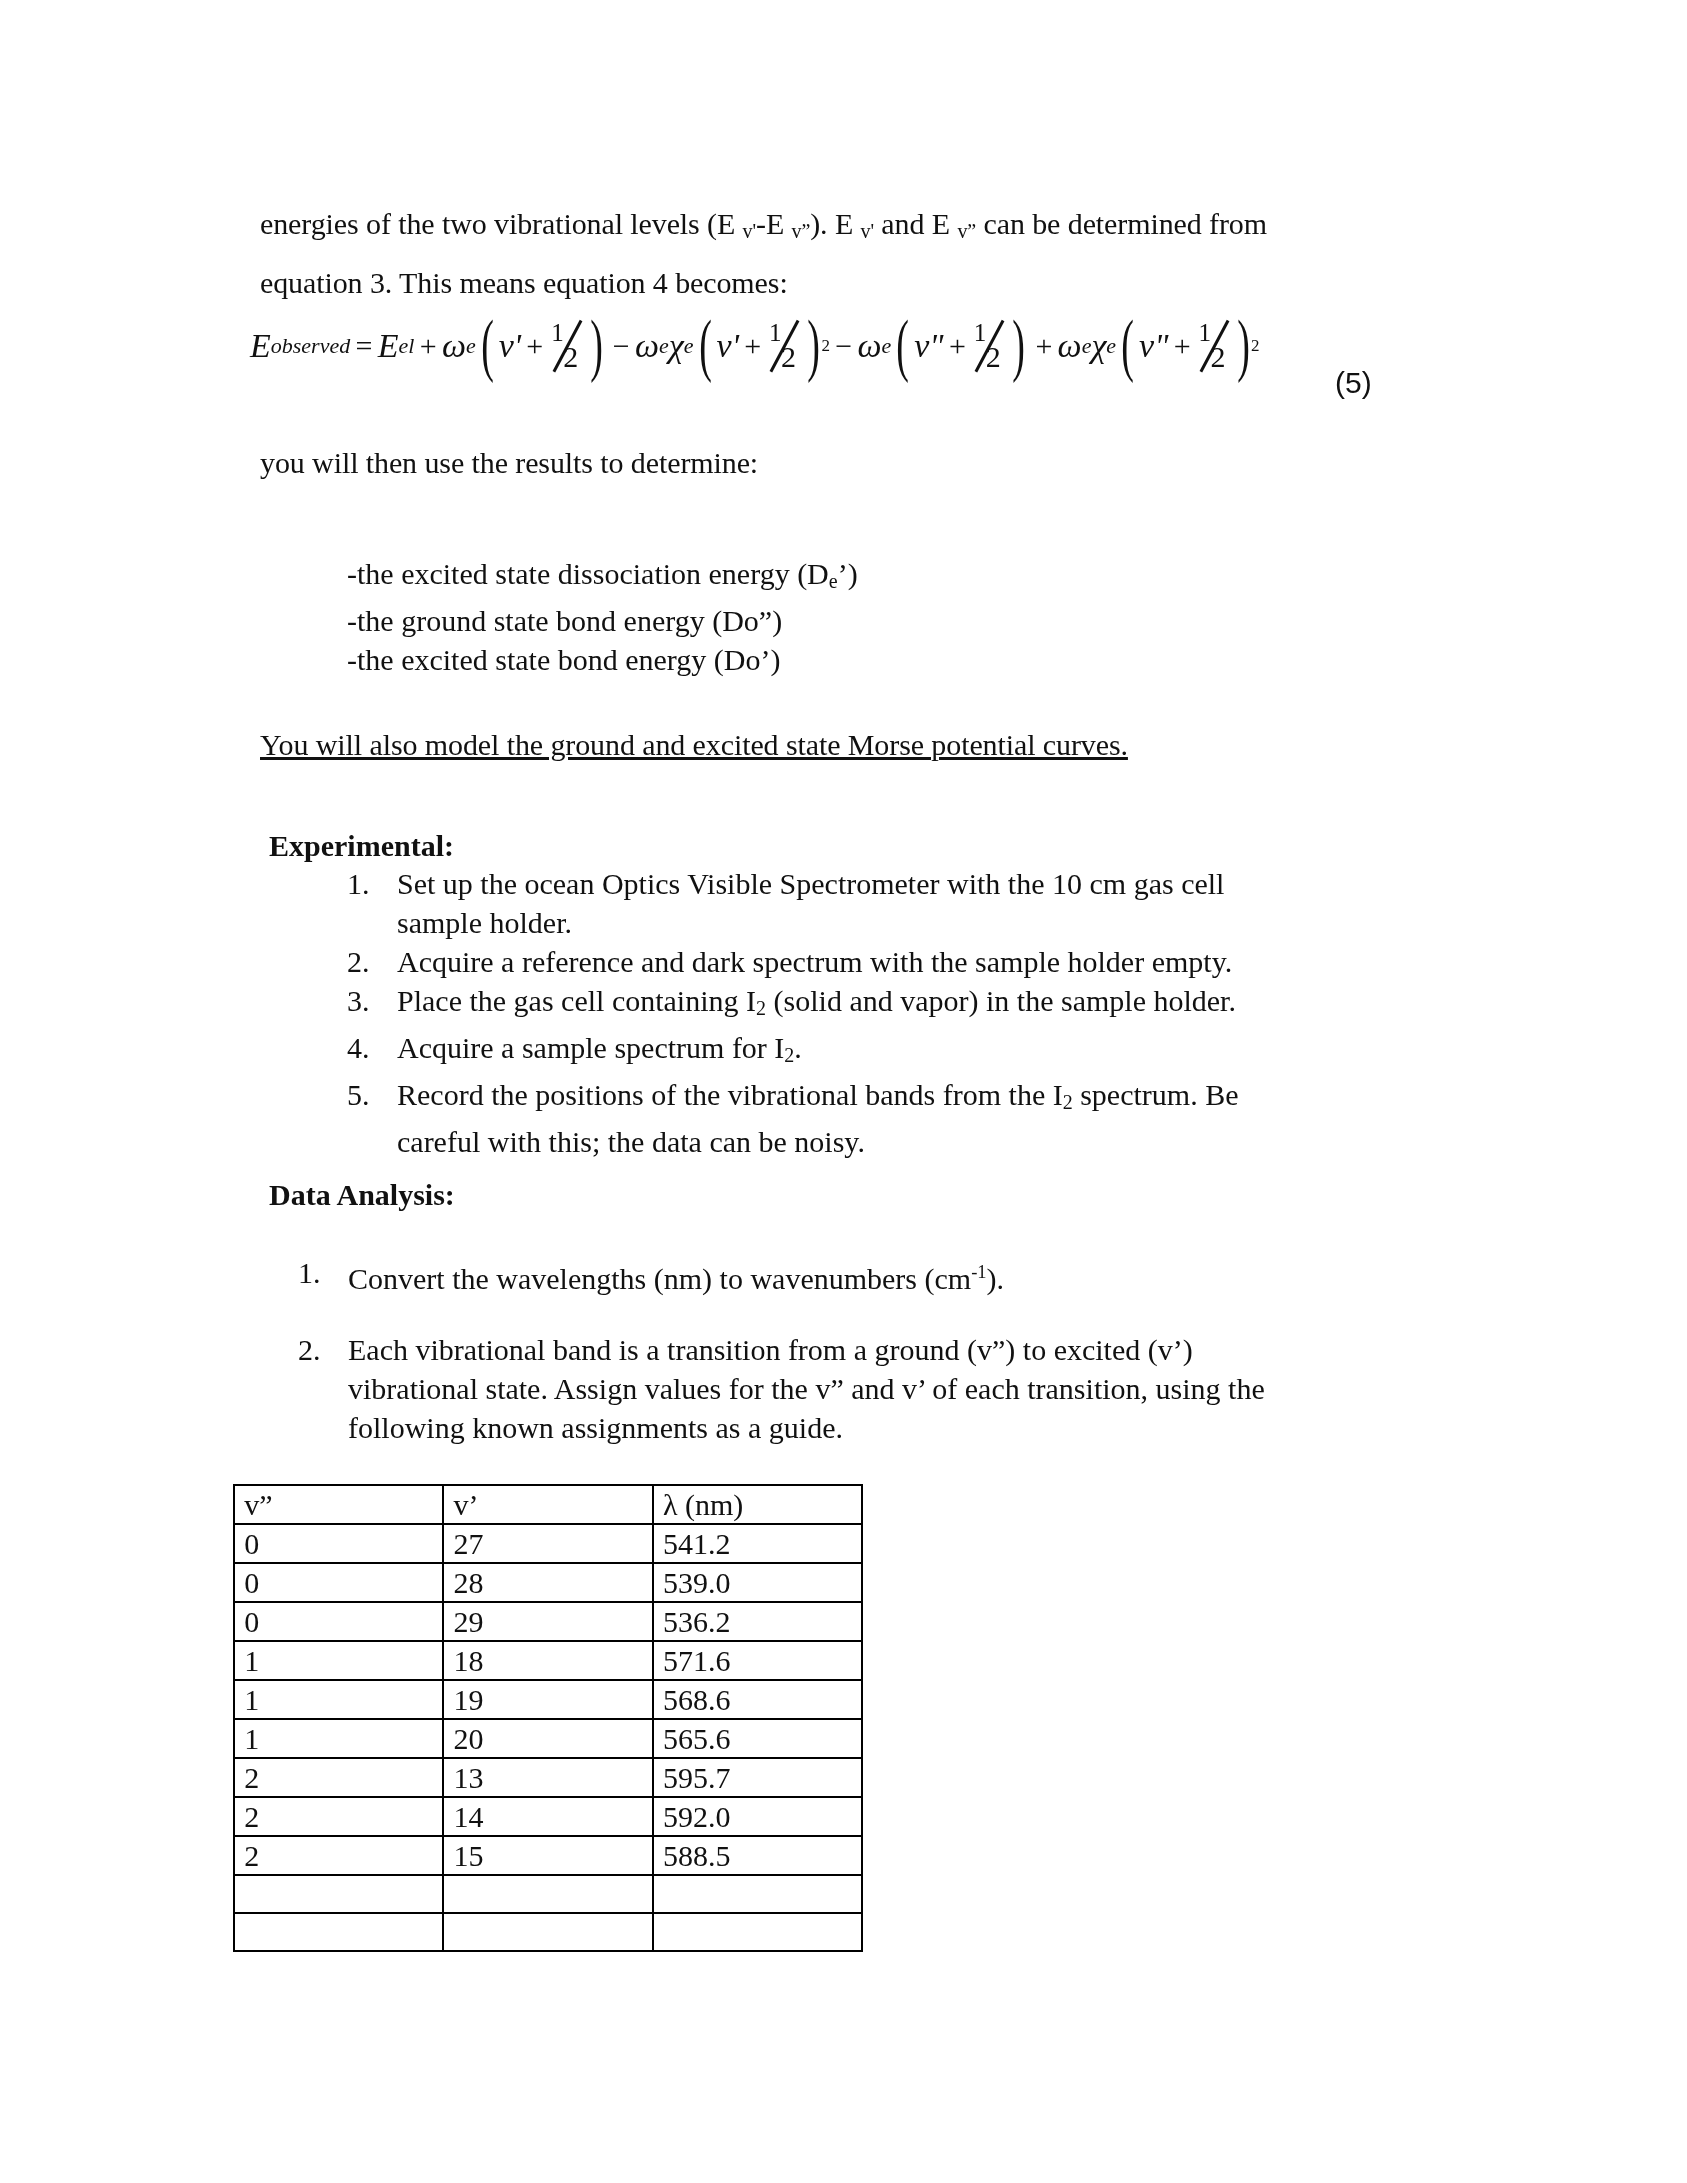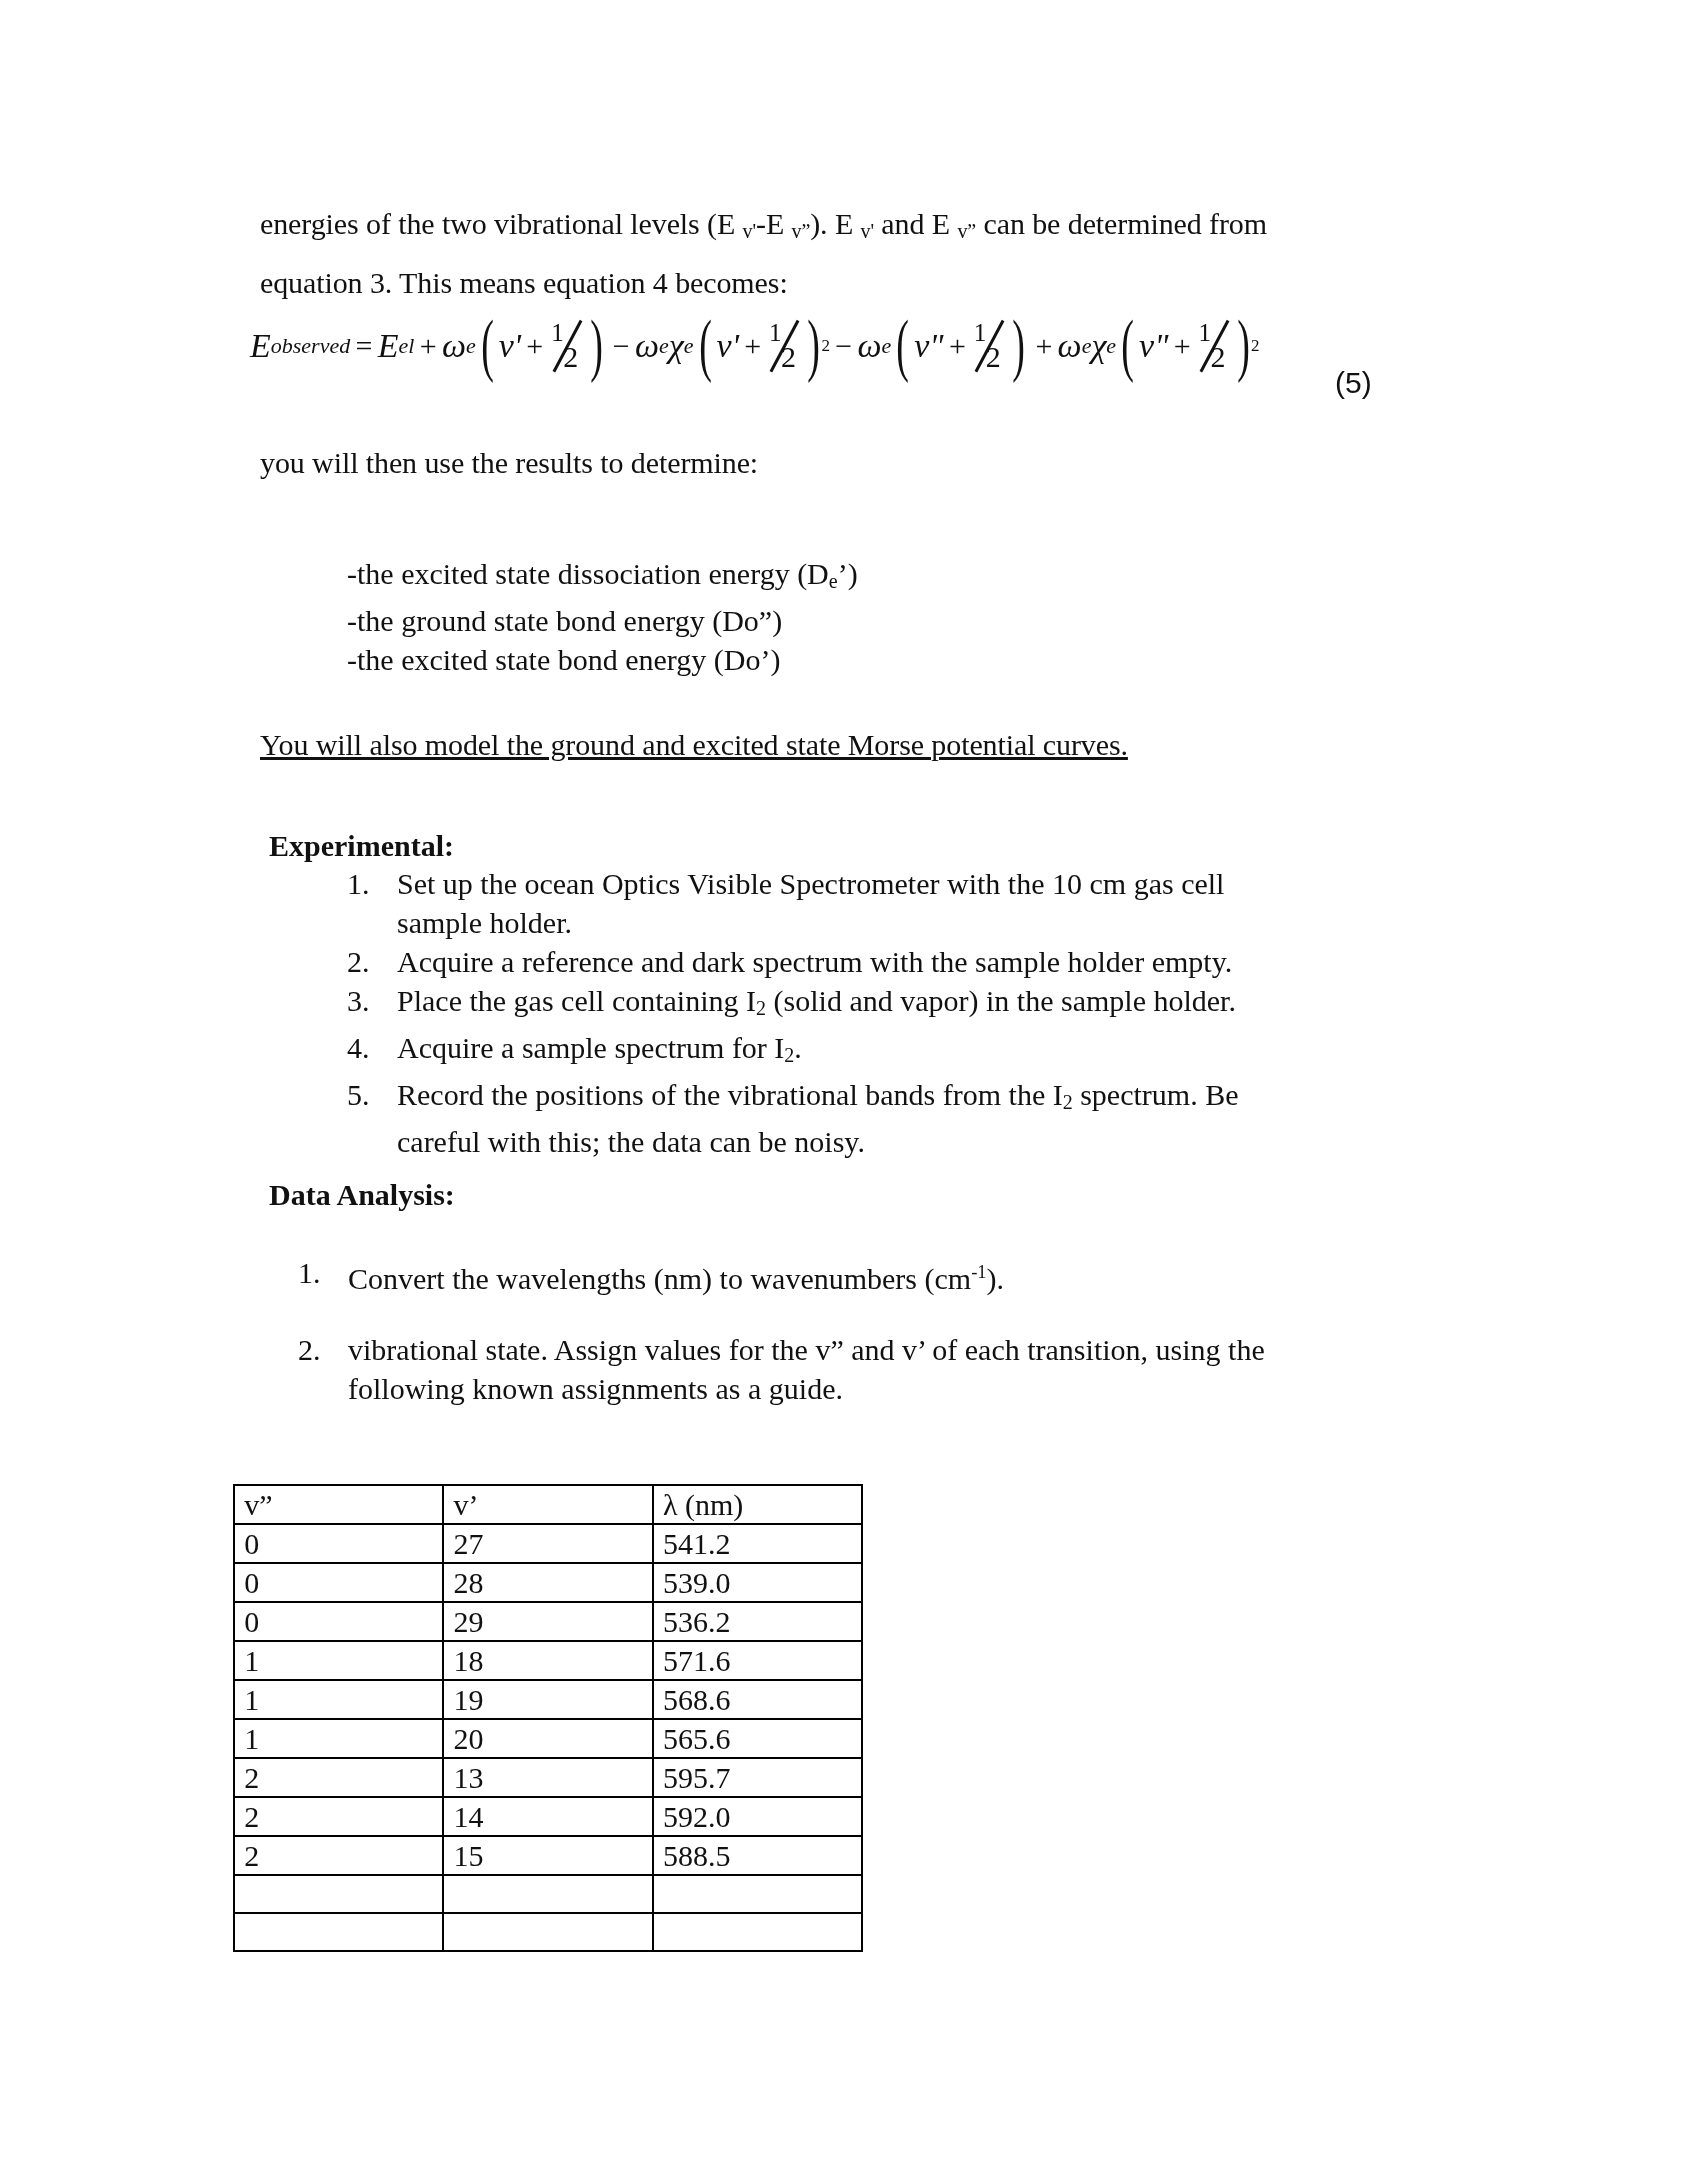--- a/index.html
+++ b/index.html
@@ -164,20 +164,21 @@
   <div class="heading" style="top:1175px;">Data Analysis:</div>
   <div class="ol" style="left:298px; top:1253px; width:1158px;">
     <div class="item">
       <span class="num">1.</span>
       <div><span>Convert the wavelengths (nm) to wavenumbers (cm</span><span class="supx">-1</span><span>).</span></div>
     </div>
   </div>
   <div class="ol" style="left:298px; top:1330px; width:1158px;">
     <div class="item">
       <span class="num">2.</span>
+      <div>Each vibrational band is a transition from a ground (v”) to excited (v’)</div>
       <div>vibrational state.  Assign values for the v” and v’ of each transition, using the</div>
       <div>following known assignments as a guide.</div>
     </div>
   </div>
 
   <table class="assign">
     <thead>
       <tr>
         <th>v”</th>
         <th>v’</th>

